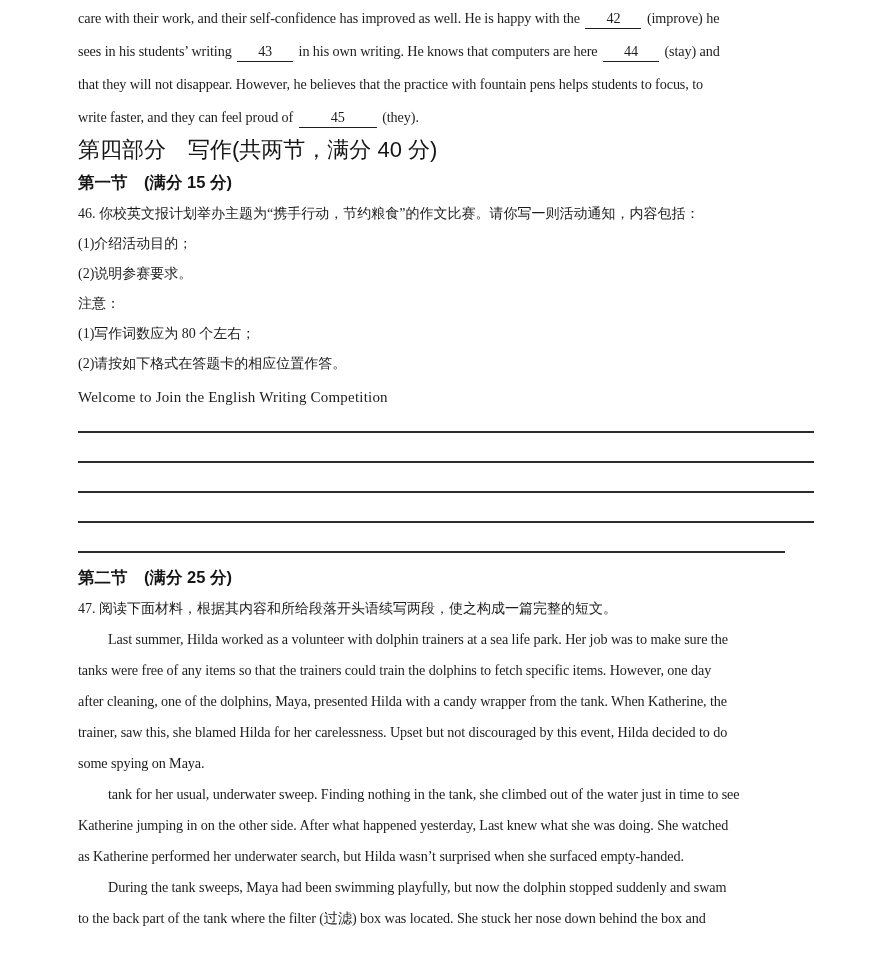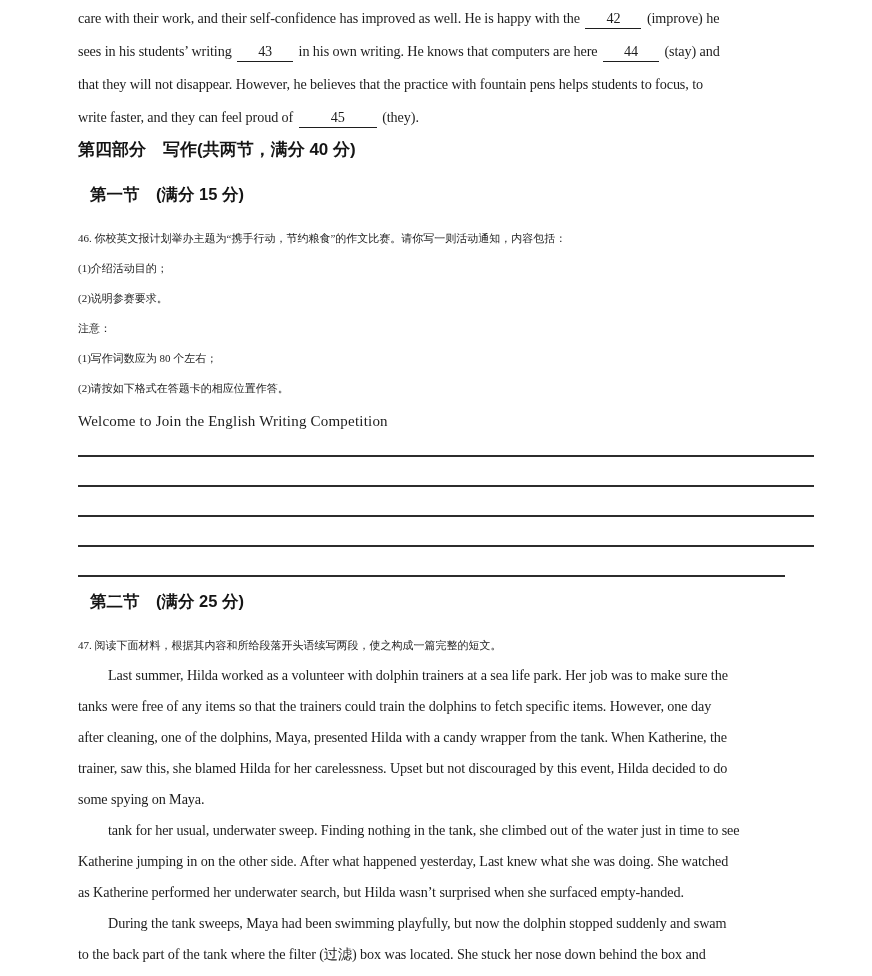--- a/index.html
+++ b/index.html
@@ -38,40 +38,40 @@
     margin: 0 2px;
   }
   .blank.wide { min-width: 78px; }
 
   
   .part-header {
     margin: 0;
     height: 32px;
     line-height: 32px;
     font-family: "Liberation Sans", sans-serif;
-    font-weight: 700;
-    font-size: 17px;
+    font-weight: 400;
+    font-size: 22px;
     color: #151515;
   }
   .sec-header {
-    margin: 12px;
+    margin: 0;
     height: 33px;
     line-height: 33px;
     font-family: "Liberation Sans", sans-serif;
     font-weight: 700;
     font-size: 16.5px;
     color: #151515;
   }
 
   
   .cn-line {
     margin: 0;
     height: 30px;
     line-height: 30px;
-    font-size: 11px;
+    font-size: 14px;
     white-space: nowrap;
   }
 
   
   .essay-title {
     margin: 4px 0 0 0;
     height: 28px;
     line-height: 28px;
     font-size: 15px;
     letter-spacing: 0.2px;

